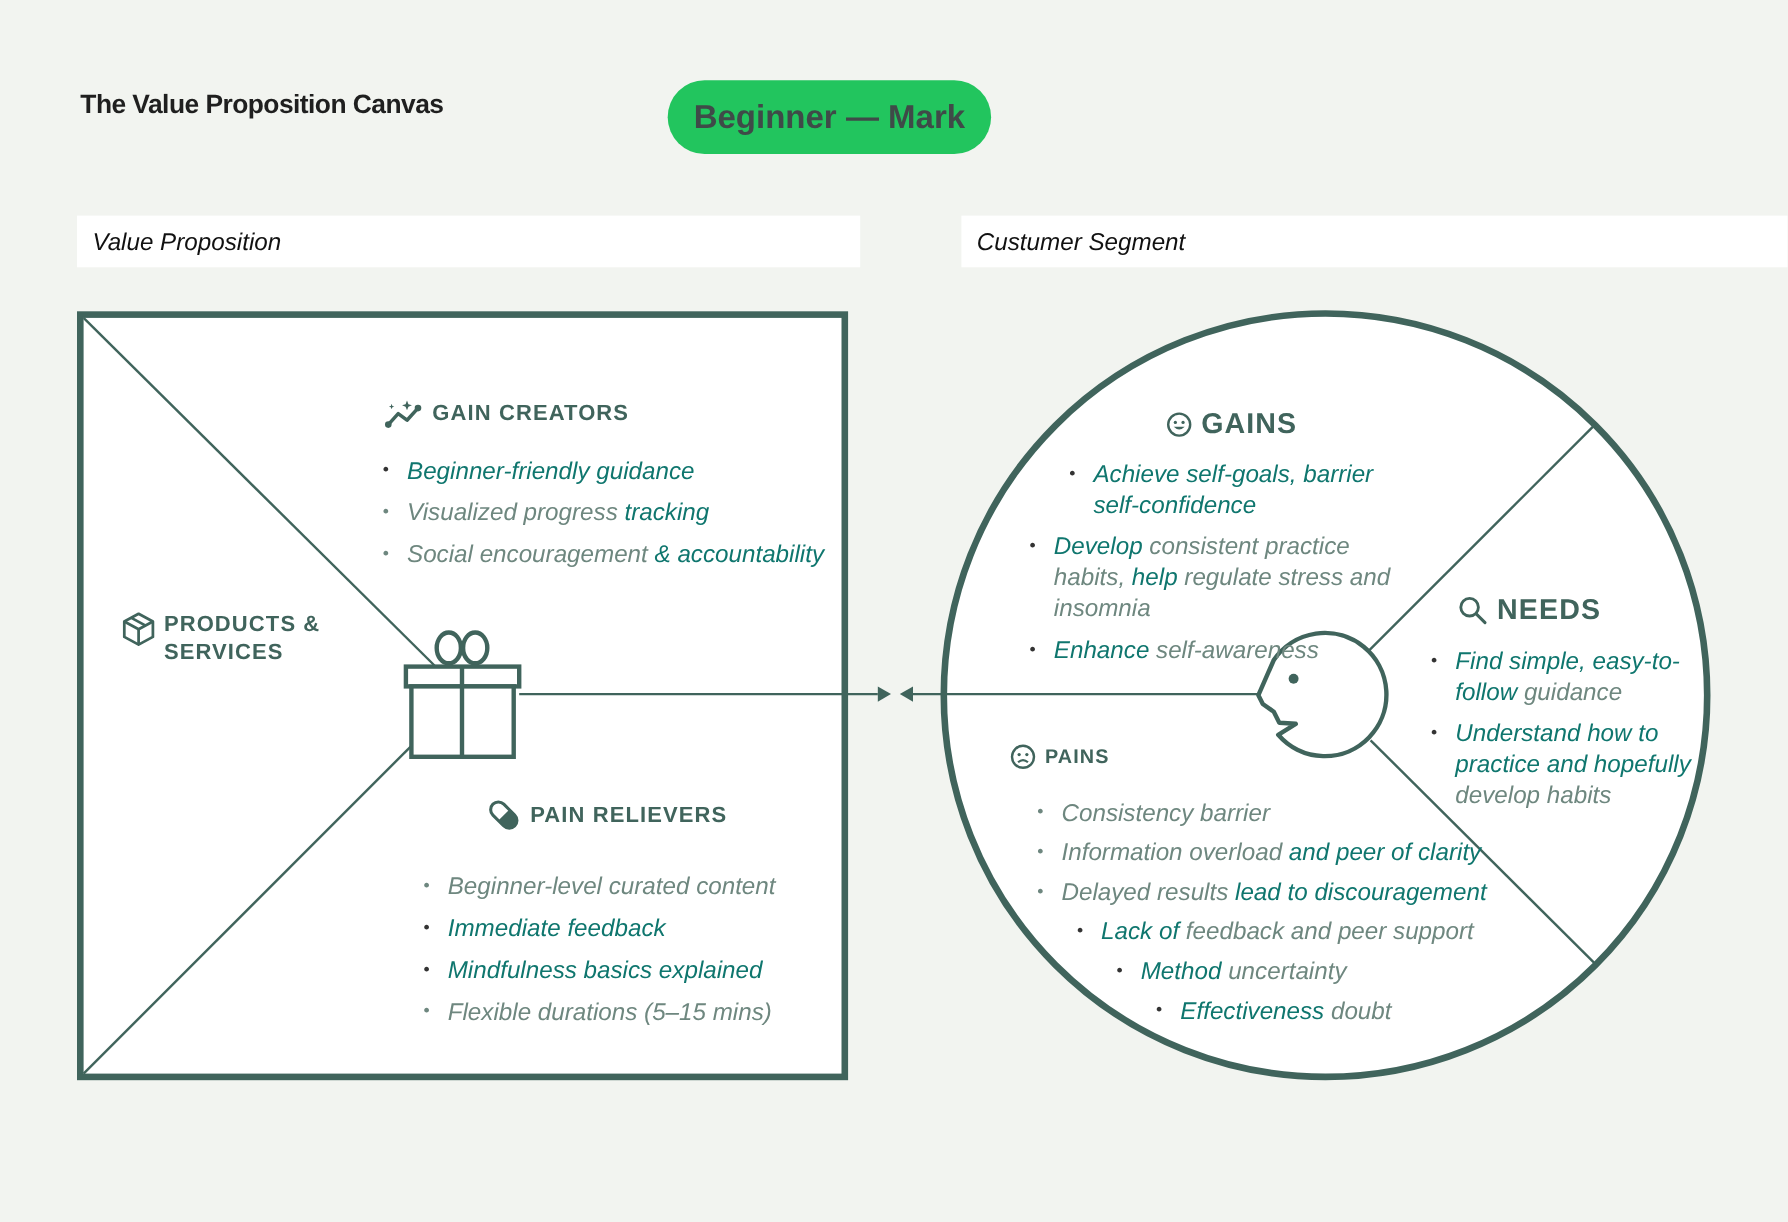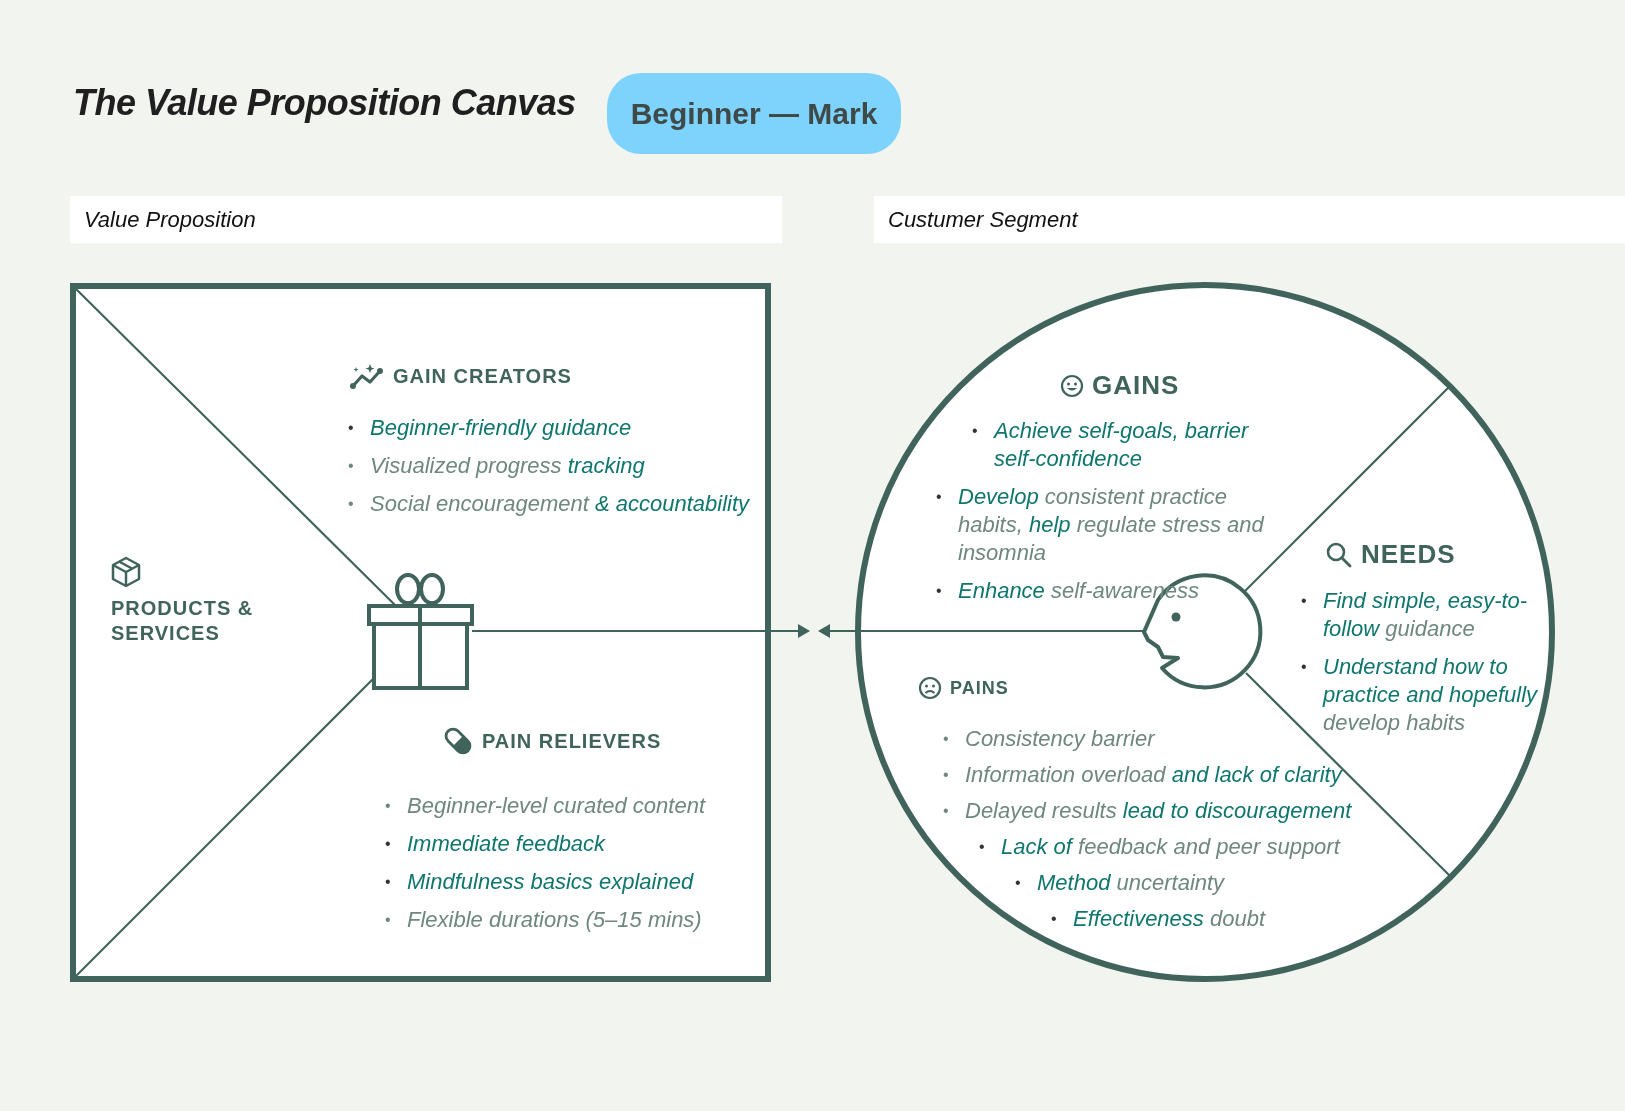--- a/index.html
+++ b/index.html
@@ -1,18 +1,18 @@
 <!DOCTYPE html>
 <html><head>
 <meta charset="utf-8">
 <style>
   html, body { margin:0; padding:0; }
   body { width:1625px; height:1111px; background:#f2f4f0; position:relative; overflow:hidden; font-family:"Liberation Sans", sans-serif; }
-  .title { position:absolute; left:73px; top:82px; font-size:36px; font-weight:bold; color:#1f1f1f; letter-spacing:-0.5px;font-style:italic; }
-  .badge { position:absolute; left:607px; top:73px; width:294px; height:81px; border-radius:34px; background:#7dd3fc; color:#3f4a48; font-size:30px; font-weight:bold; display:flex; align-items:center; justify-content:center; }
+  .title { position:absolute; left:73px; top:82px; font-size:24px; font-weight:bold; color:#1f1f1f; letter-spacing:-0.5px; }
+  .badge { position:absolute; left:607px; top:73px; width:294px; height:67px; border-radius:34px; background:#22c55e; color:#3f4a48; font-size:30px; font-weight:bold; display:flex; align-items:center; justify-content:center; }
   .label-box { position:absolute; top:196px; height:47px; background:#ffffff; font-style:italic; font-size:22px; color:#111; display:flex; align-items:center; padding-left:14px; box-sizing:border-box; }
   svg.canvas { position:absolute; left:0; top:0; }
   .sec-title { position:absolute; font-weight:bold; color:#40645c; letter-spacing:1px; display:flex; align-items:center; gap:8px; }
   .sec-title .t { white-space:nowrap; }
   ul.items { position:absolute; margin:0; padding:0; list-style:none; font-style:italic; font-size:22px; color:#222; }
   ul.items li { position:relative; padding-left:22px; line-height:28px; margin-bottom:10px; }
   ul.items li::before { content:"•"; position:absolute; left:0; top:0; font-style:normal; font-size:16px; color:#333; }
   ul.items li.muted::before { color:#6e877f; }
   .hl { color:#6e877f; }
   .dk { color:#0f766e; }
@@ -49,21 +49,21 @@
     <path d="M1158,600 A56,56 0 1 1 1162,668 L1178,658 L1163,657 L1158,647 L1148,640 L1144,632 Z" fill="#ffffff" stroke="#40645c" stroke-width="4" stroke-linejoin="round"></path>
     <circle cx="1176" cy="617" r="4.5" fill="#40645c"></circle>
   </g>
 
   <line x1="472" y1="631" x2="798" y2="631" stroke="#40645c" stroke-width="2.2"></line>
   <polygon points="798,624 810,631 798,638" fill="#40645c"></polygon>
   <line x1="830" y1="631" x2="1145" y2="631" stroke="#40645c" stroke-width="2.2"></line>
   <polygon points="830,624 818,631 830,638" fill="#40645c"></polygon>
 </svg>
 
-<div class="sec-title" style="left:111px; top:556px; font-size:20px; align-items:flex-start;flex-direction:column;">
+<div class="sec-title" style="left:111px; top:556px; font-size:20px; align-items:flex-start;">
   <svg width="30" height="32" viewBox="0 0 30 32">
     <g fill="none" stroke="#40645c" stroke-width="2.5" stroke-linejoin="round">
       <path d="M15,2 L28,9 L28,23 L15,30 L2,23 L2,9 Z"></path>
       <path d="M2,9 L15,16 L28,9"></path>
       <line x1="15" y1="16" x2="15" y2="30"></line>
       <path d="M8,5.5 L21,12.5"></path>
     </g>
   </svg>
   <div style="line-height:25px;">
     <div class="t">PRODUCTS &amp;</div>
@@ -136,18 +136,18 @@
   <svg width="24" height="24" viewBox="0 0 24 24">
     <circle cx="12" cy="12" r="10" fill="none" stroke="#40645c" stroke-width="2.2"></circle>
     <circle cx="8.5" cy="10" r="1.5" fill="#40645c"></circle>
     <circle cx="15.5" cy="10" r="1.5" fill="#40645c"></circle>
     <path d="M7.5,17 Q12,13 16.5,17" fill="none" stroke="#40645c" stroke-width="2"></path>
   </svg>
   <span class="t">PAINS</span>
 </div>
 <ul class="items" style="left:943px; top:725px; width:420px;">
     <li class="muted" style="margin-bottom: 8px; white-space: nowrap;"><span class="hl">Consistency barrier</span></li>
-    <li class="muted" style="margin-bottom: 8px; white-space: nowrap;"><span class="hl">Information overload</span><span class="dk"> and lack of clarity</span></li>
+    <li class="muted" style="margin-bottom: 8px; white-space: nowrap;"><span class="hl">Information overload</span><span class="dk"> and peer of clarity</span></li>
     <li class="muted" style="margin-bottom: 8px; white-space: nowrap;"><span class="hl">Delayed results</span><span class="dk"> lead to discouragement</span></li>
     <li style="margin-left: 36px; margin-bottom: 8px; white-space: nowrap;"><span class="dk">Lack of </span><span class="hl">feedback and peer support</span></li>
     <li style="margin-left: 72px; margin-bottom: 8px; white-space: nowrap;"><span class="dk">Method </span><span class="hl">uncertainty</span></li>
     <li style="margin-left: 108px; margin-bottom: 8px; white-space: nowrap;"><span class="dk">Effectiveness </span><span class="hl">doubt</span></li>
   </ul>
 
 </body></html>

